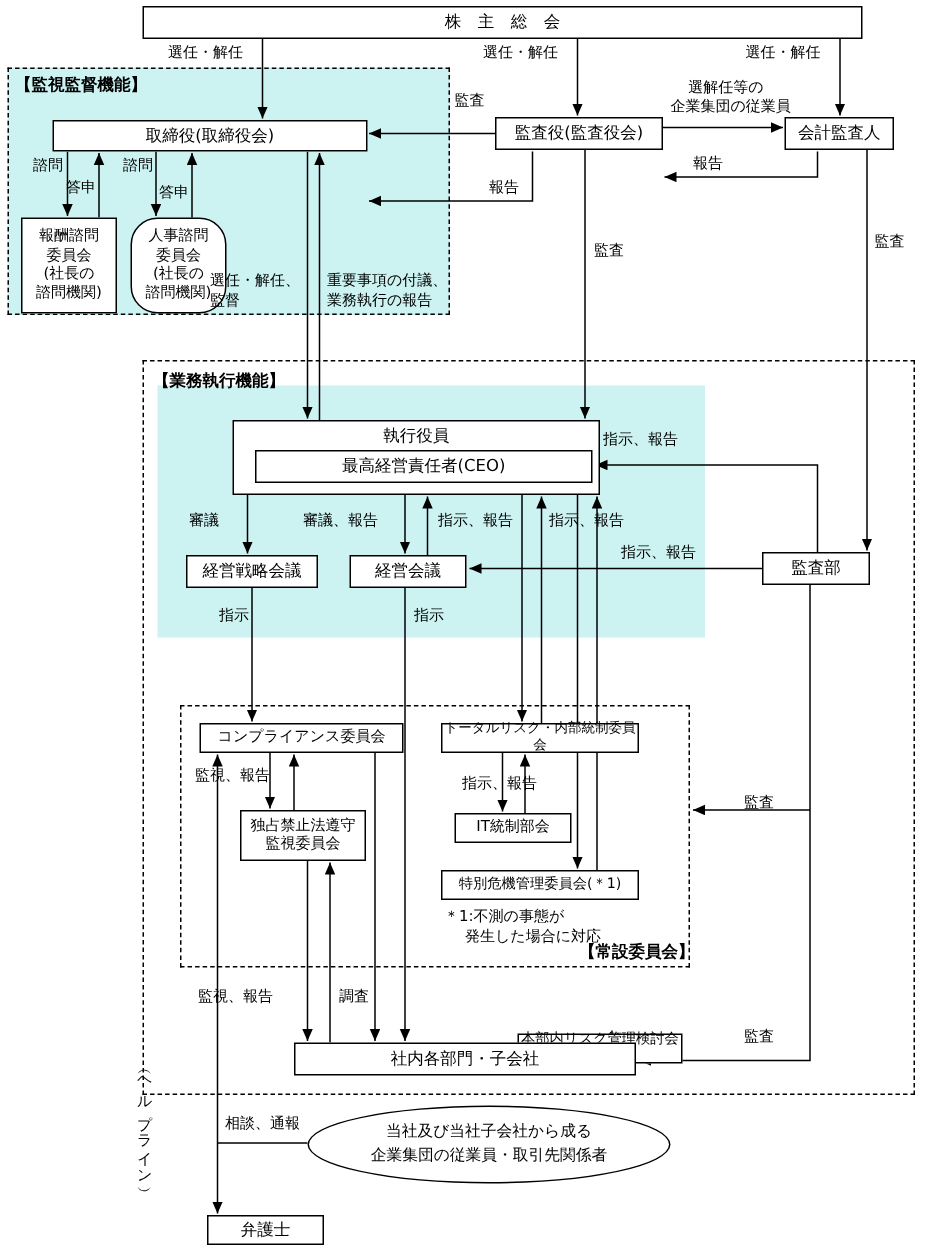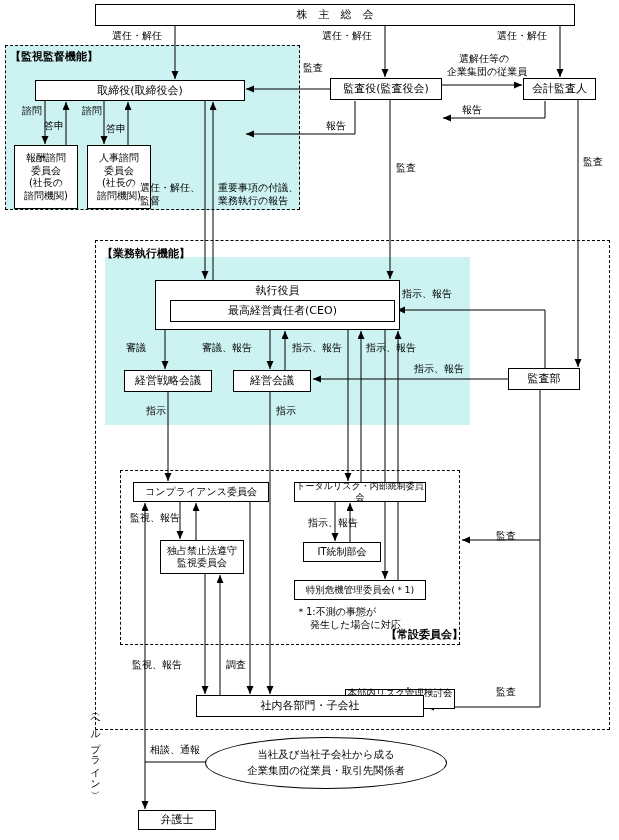--- a/index.html
+++ b/index.html
@@ -91,21 +91,21 @@
 
   <div class="box" style="left:35px;top:80px;width:210px;height:21px;">取締役(取締役会)</div>
 
   <div class="box col f10" style="left:14px;top:145px;width:64px;height:64px;">
     <span>報酬諮問</span>
     <span>委員会</span>
     <span>(社長の</span>
     <span>諮問機関)</span>
   </div>
 
-  <div class="box col f10" style="left:87px;top:145px;width:64px;height:64px;">
+  <div class="box col f10" style="left:87px;top:145px;width:64px;height:64px;border-radius:18px;">
     <span>人事諮問</span>
     <span>委員会</span>
     <span>(社長の</span>
     <span>諮問機関)</span>
   </div>
 
   <div class="box" style="left:330px;top:78px;width:112px;height:22px;">監査役(監査役会)</div>
 
   <div class="box" style="left:523px;top:78px;width:73px;height:22px;">会計監査人</div>
 

